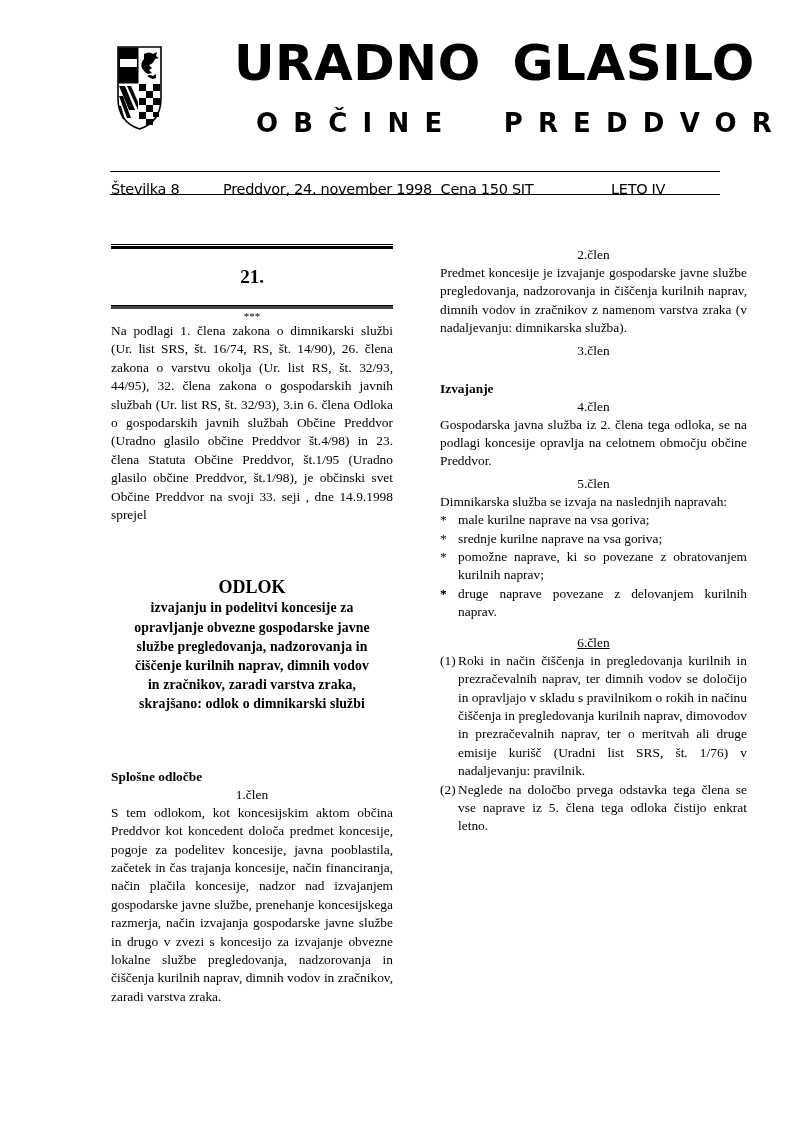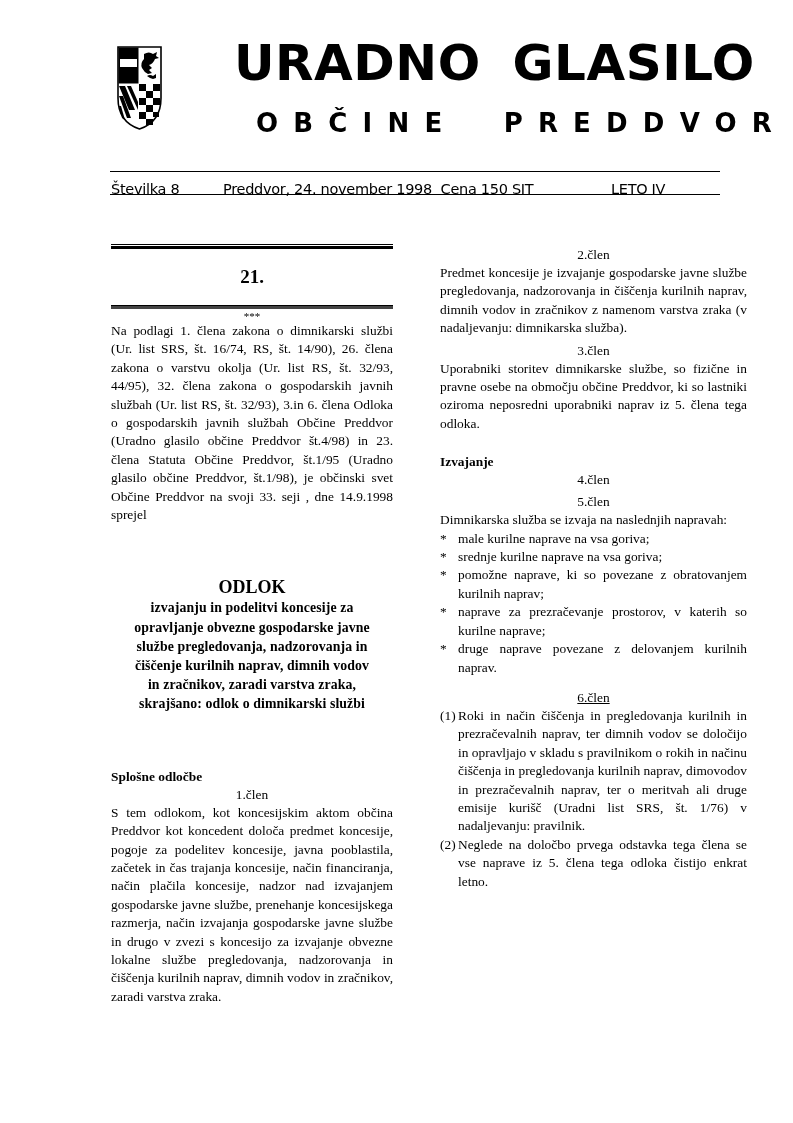--- a/index.html
+++ b/index.html
@@ -103,32 +103,32 @@
   <div class="section-head" style="margin-top:54px;">Splošne odločbe</div>
   <div class="clen">1.člen</div>
   <div class="just">S tem odlokom, kot koncesijskim aktom občina Preddvor kot koncedent določa predmet koncesije, pogoje za podelitev koncesije, javna pooblastila, začetek in čas trajanja koncesije, način financiranja, način plačila koncesije, nadzor nad izvajanjem gospodarske javne službe, prenehanje koncesijskega razmerja, način izvajanja gospodarske javne službe in drugo v zvezi s koncesijo za izvajanje obvezne lokalne službe pregledovanja, nadzorovanja in čiščenja kurilnih naprav, dimnih vodov in zračnikov, zaradi varstva zraka.</div>
 </div>
 
 <div id="col2" class="col">
   <div class="clen">2.člen</div>
   <div class="just">Predmet koncesije je izvajanje gospodarske javne službe pregledovanja, nadzorovanja in čiščenja kurilnih naprav, dimnih vodov in zračnikov z namenom varstva zraka (v nadaljevanju: dimnikarska služba).</div>
 
   <div class="clen" style="margin-top:4px;">3.člen</div>
-  <div class="just">Uporabniki storitev dimnikarske službe, so fizične in pravne osebe na območju občine Preddvor, ki so lastniki oziroma neposredni uporabniki naprav iz 5. člena tega odloka.</div>
 
   <div class="section-head" style="margin-top:20px;">Izvajanje</div>
   <div class="clen">4.člen</div>
+  <div class="just">Gospodarska javna služba iz 2. člena tega odloka, se na podlagi koncesije opravlja na celotnem območju občine Preddvor.</div>
 
   <div class="clen" style="margin-top:4px;">5.člen</div>
   <div class="just">Dimnikarska služba se izvaja na naslednjih napravah:</div>
   <ul class="bul">
     <li><span class="b">*</span><span>male kurilne naprave na vsa goriva;</span></li>
     <li><span class="b">*</span><span>srednje kurilne naprave na vsa goriva;</span></li>
     <li><span class="b">*</span><span>pomožne naprave, ki so povezane z obratovanjem kurilnih naprav;</span></li>
-    <li><span class="b">*</span><span>naprave za prezračevanje prostorov, v katerih so kurilne naprave;</span></li>
+    <li><span class="b">*</span></li>
     <li><span class="b">*</span><span>druge naprave povezane z delovanjem kurilnih naprav.</span></li>
   </ul>
 
   <div class="clen" style="margin-top:12px;text-decoration:underline;">6.člen</div>
   <ol class="par">
     <li><span class="p">(1)</span><span>Roki in način čiščenja in pregledovanja kurilnih in prezračevalnih naprav, ter dimnih vodov se določijo in opravljajo v skladu s pravilnikom o rokih in načinu čiščenja in pregledovanja kurilnih naprav, dimovodov in prezračevalnih naprav, ter o meritvah ali druge emisije kurišč (Uradni list SRS, št. 1/76) v nadaljevanju: pravilnik.</span></li>
     <li><span class="p">(2)</span><span>Neglede na določbo prvega odstavka tega člena se vse naprave iz 5. člena tega odloka čistijo enkrat letno.</span></li>
   </ol>
 </div>
 

